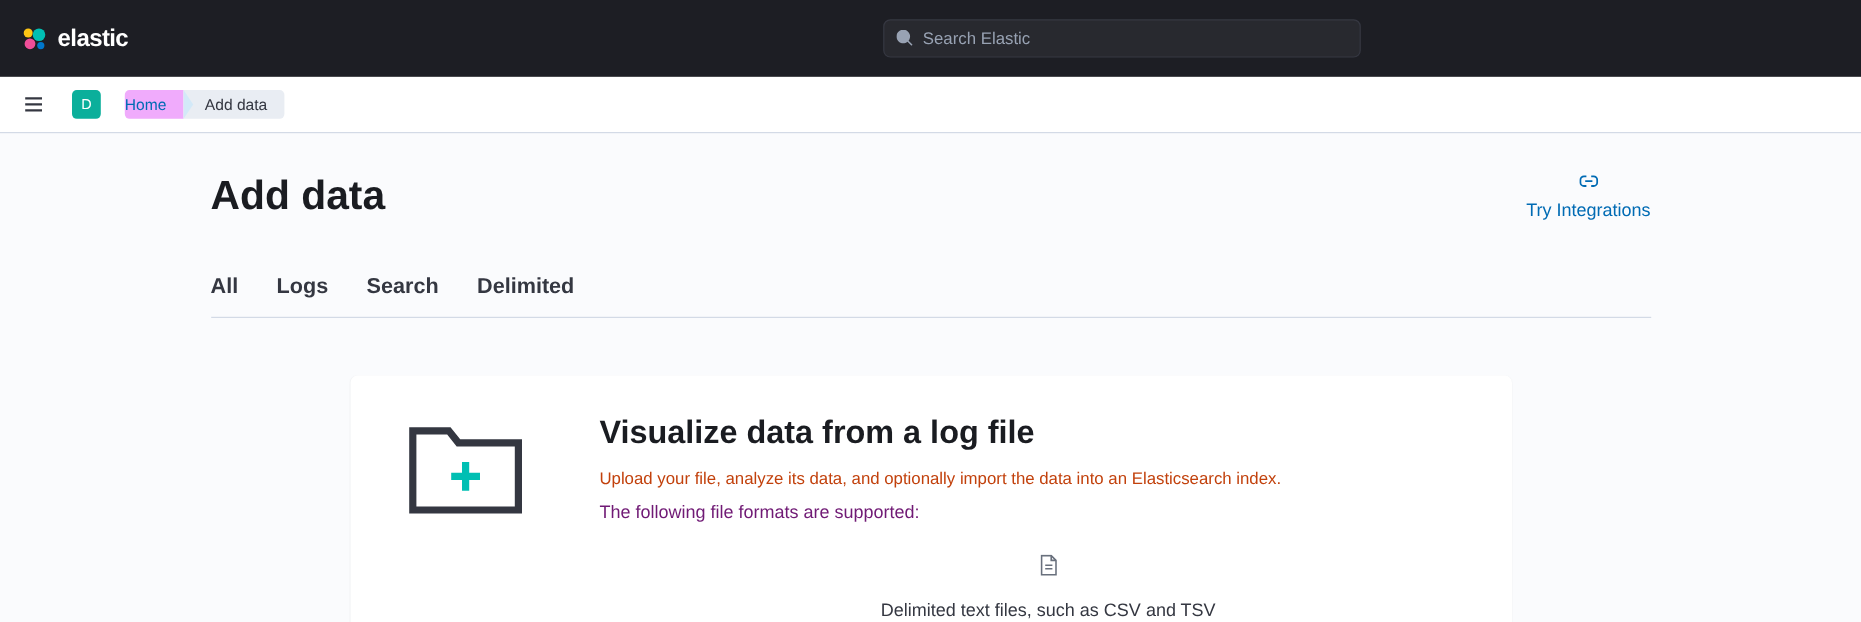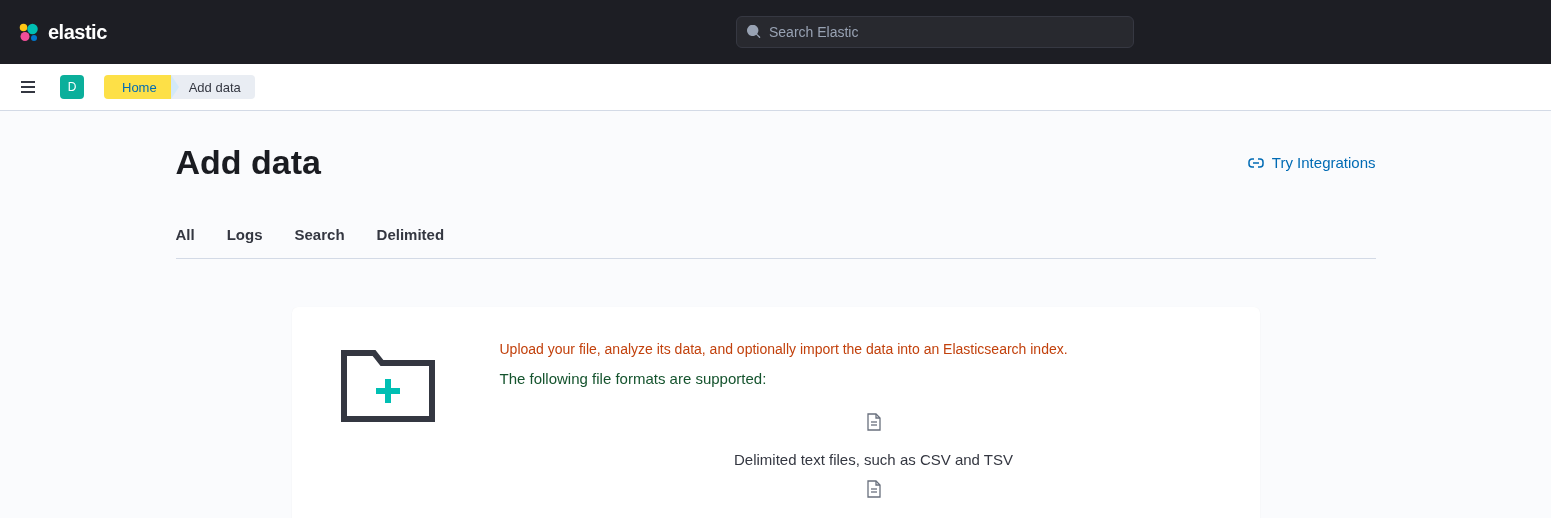--- a/index.html
+++ b/index.html
@@ -109,24 +109,24 @@
     .breadcrumb-item {
       height: 24px;
       display: flex;
       align-items: center;
       padding: 0 14px 0 10px;
       font-size: 13px;
       position: relative;
       cursor: pointer;
     }
     .breadcrumb-item.first {
-      background: #fde047;
+      background: #f0abfc;
       color: #006bb4;
       border-radius: 4px 0 0 4px;
-      padding-left: 18px;
+      padding-left: 0;
     }
     .breadcrumb-item.first::after {
       content: "";
       position: absolute;
       right: -8px;
       top: 0;
       width: 0;
       height: 0;
       border-top: 12px solid transparent;
       border-bottom: 12px solid transparent;
@@ -156,36 +156,37 @@
       color: #1a1c21;
     }
     .try-integrations-link {
       display: flex;
       align-items: center;
       gap: 8px;
       color: #006bb4;
       font-size: 15px;
       text-decoration: none;
       cursor: pointer;
+      flex-direction: column;
     }
     .try-integrations-link svg {
       width: 16px;
       height: 16px;
       stroke: #006bb4;
       fill: none;
       stroke-width: 1.5;
     }
     .tabs {
       display: flex;
       border-bottom: 1px solid #d3dae6;
       gap: 32px;
     }
     .tab {
       padding: 12px 0 14px 0;
-      font-size: 15px;
+      font-size: 18px;
       font-weight: 600;
       color: #343741;
       cursor: pointer;
       border-bottom: 2px solid transparent;
       margin-bottom: -1px;
     }
     .tab.active {
       color: #006bb4;
       border-bottom-color: #006bb4;
     }
@@ -220,21 +221,21 @@
       margin-bottom: 12px;
     }
     .card-description {
       font-size: 14px;
       color: #c2410c;
       line-height: 1.5;
       margin-bottom: 8px;
     }
     .card-subtext {
       font-size: 15px;
-      color: #14532d;
+      color: #701a75;
       line-height: 1.5;
       margin-bottom: 16px;
     }
     .format-list {
       list-style: none;
       padding-left: 20px;
     }
     .format-item {
       display: flex;
       align-items: center;
@@ -313,20 +314,21 @@
 
   <div class="content-card">
     <div class="card-icon">
       <svg viewBox="0 0 96 80">
         <path d="M 4 10 L 34 10 L 42 20 L 92 20 L 92 76 L 4 76 Z" fill="none" stroke="#343741" stroke-width="6"></path>
         <line x1="48" y1="36" x2="48" y2="60" stroke="#00bfb3" stroke-width="6"></line>
         <line x1="36" y1="48" x2="60" y2="48" stroke="#00bfb3" stroke-width="6"></line>
       </svg>
     </div>
     <div class="card-content">
+      <h2 class="card-title">Visualize data from a log file</h2>
       <p class="card-description">Upload your file, analyze its data, and optionally import the data into an Elasticsearch index.</p>
       <p class="card-subtext">The following file formats are supported:</p>
       <ul class="format-list">
         <li class="format-item">
           <svg viewBox="0 0 16 18">
             <path d="M2 1 h8 l4 4 v12 h-12 z"></path>
             <path d="M10 1 v4 h4"></path>
             <line x1="5" y1="9" x2="11" y2="9"></line>
             <line x1="5" y1="12" x2="11" y2="12"></line>
           </svg>

